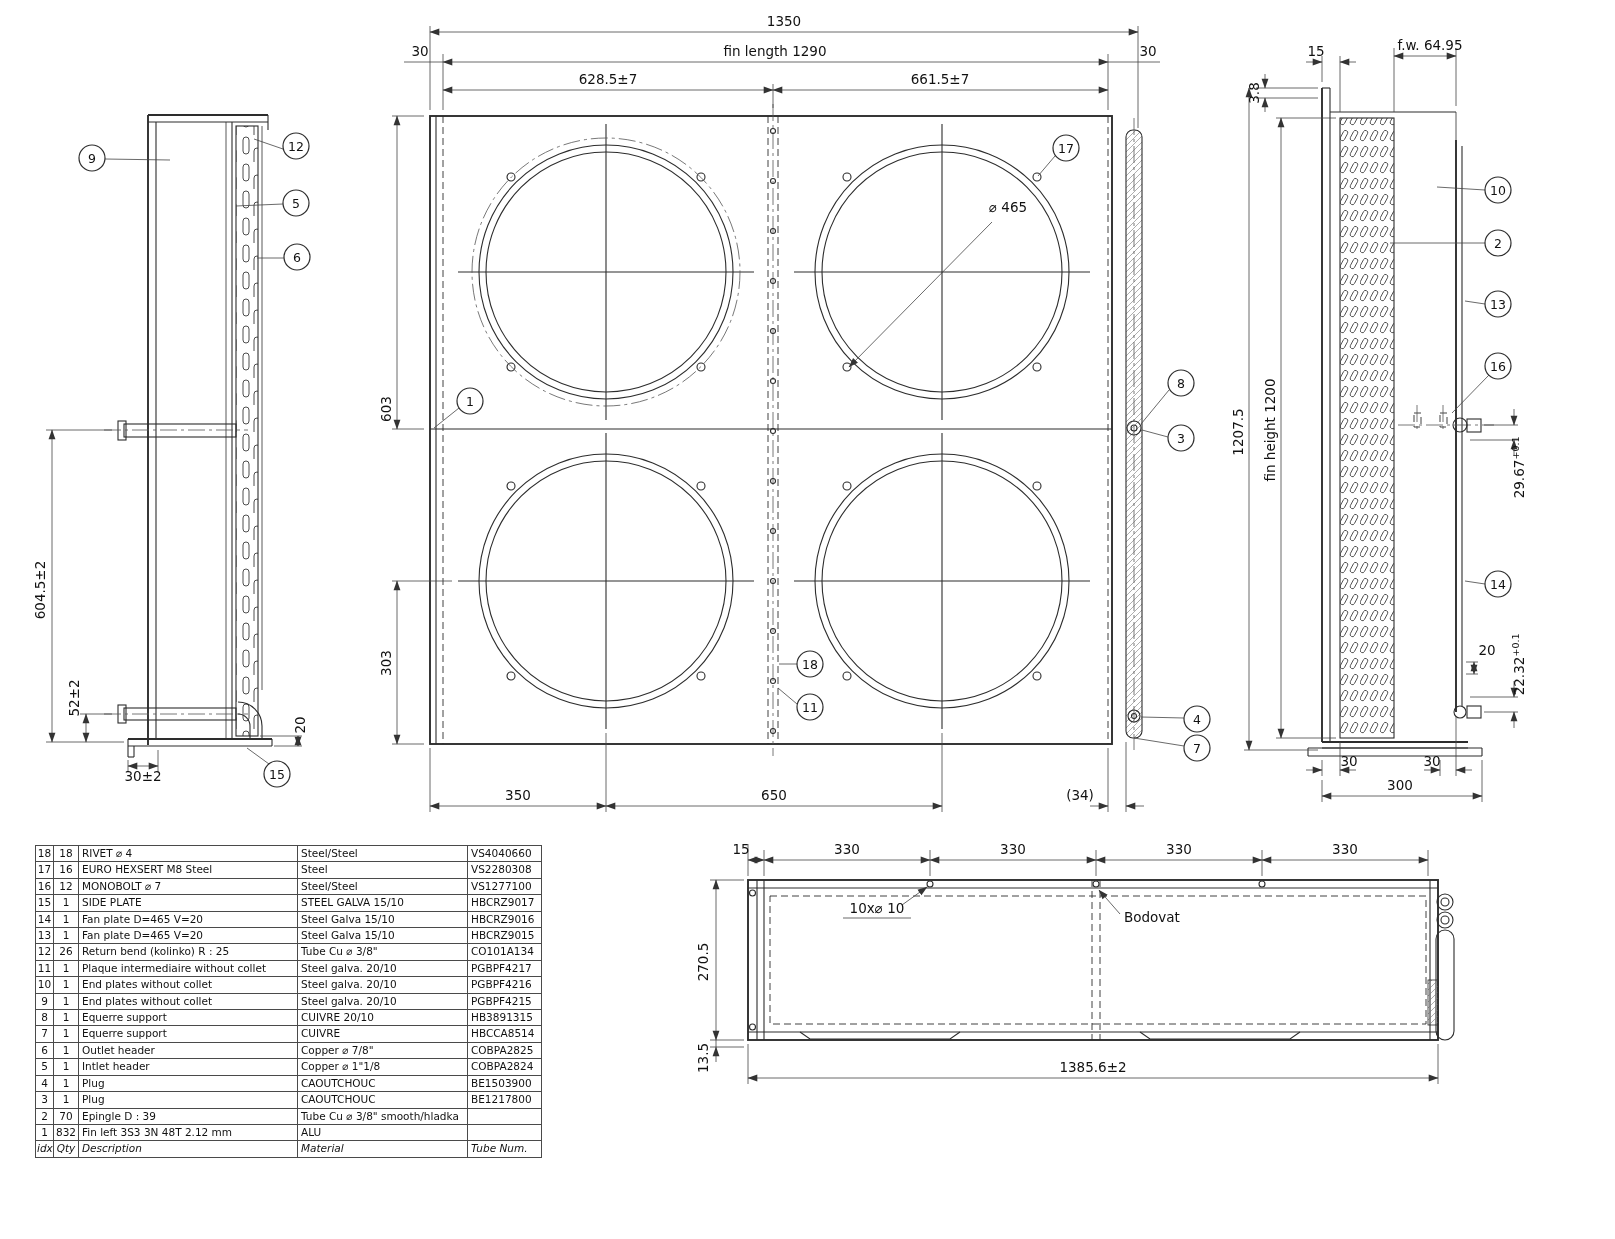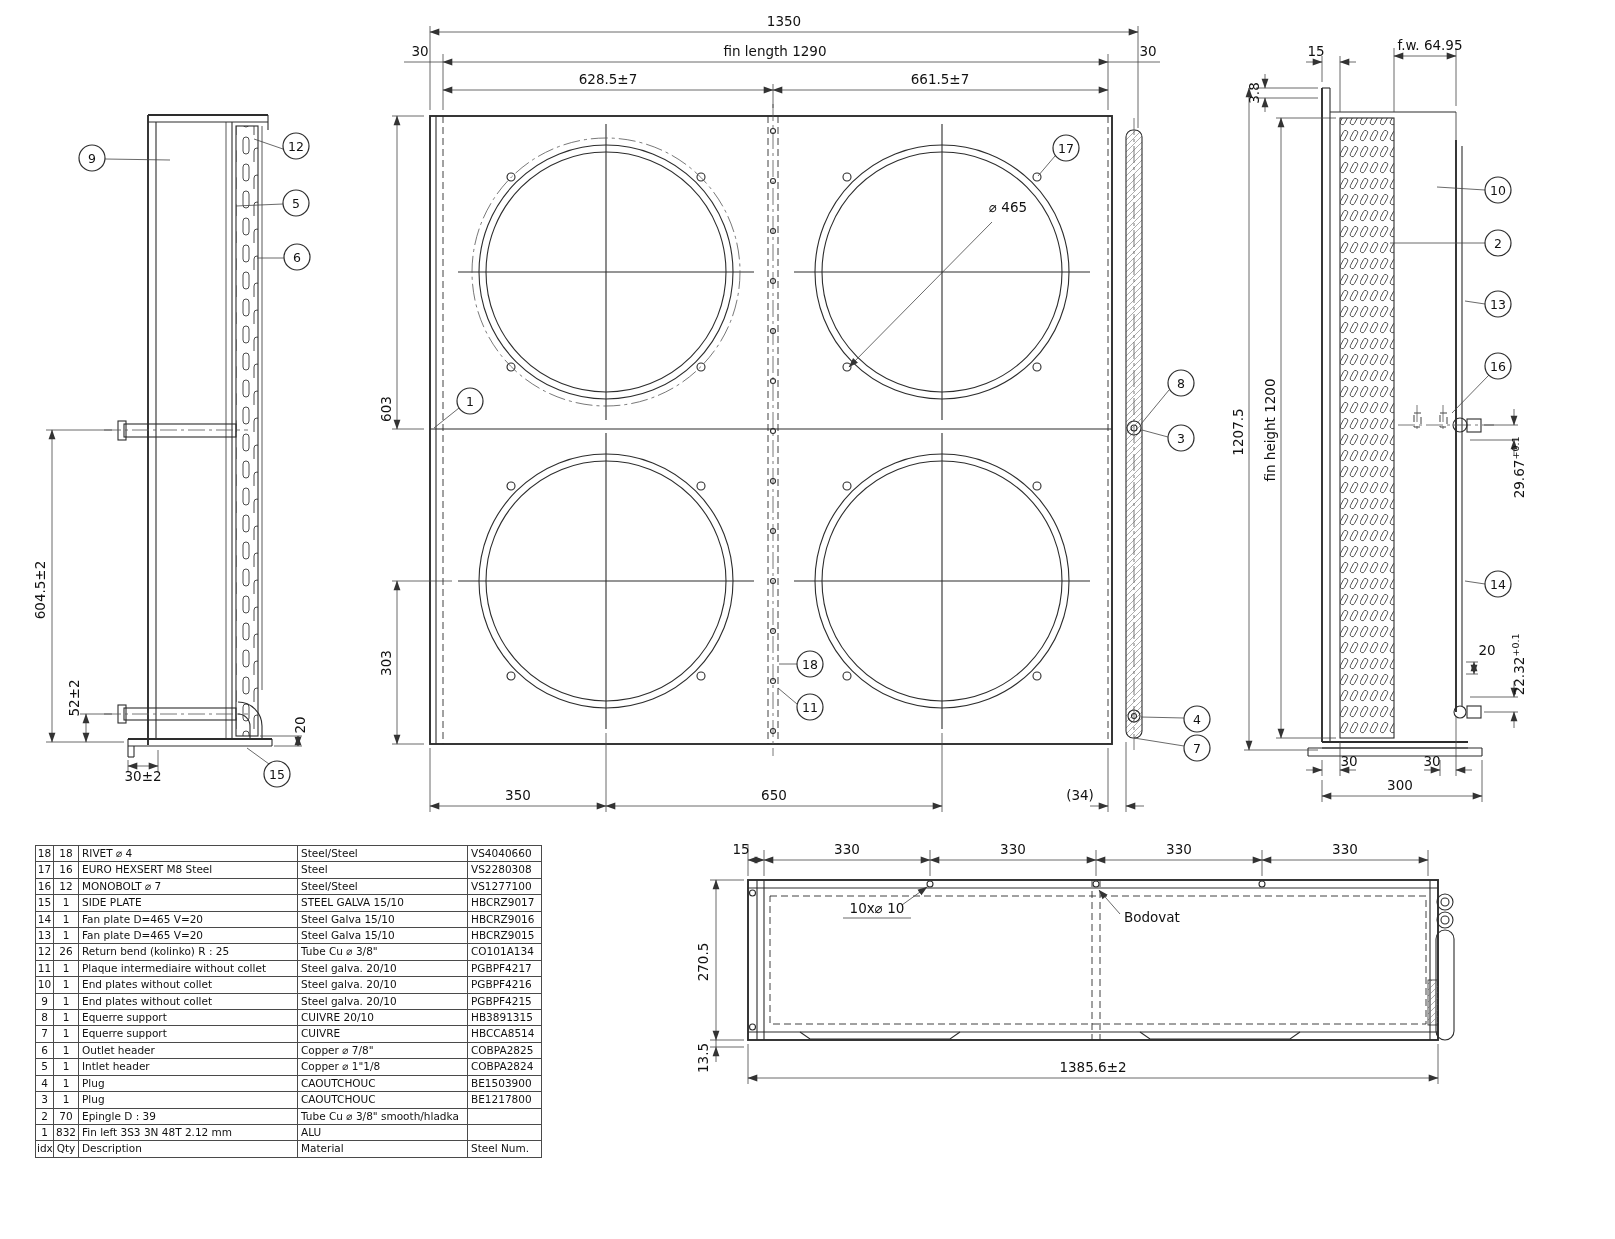--- a/index.html
+++ b/index.html
@@ -20,21 +20,21 @@
   .balloon text{text-anchor:middle;font-size:12.5px;}
   #arrow path{fill:#333;stroke:none;}
   .arr2{marker-start:url(#arrow);marker-end:url(#arrow);}
   .arrE{marker-end:url(#arrow);}
   #bom{position:absolute;left:35px;top:845px;border-collapse:collapse;table-layout:fixed;
        width:506px;font-size:10.5px;color:#111;}
   #bom td{border:1px solid #4a4a4a;padding:0 3px;height:15.4px;line-height:15.4px;
           white-space:nowrap;overflow:hidden;}
   #bom td.c{text-align:center;padding:0 1px;}
   #bom td.r{}
-  #bom tr.footer td{}
+  #bom tr.footer td{font-style:italic;}
 </style>
 </head>
 <body>
 
 <div class="sheet">
 
 <svg class="drawing" width="1615" height="1239" viewBox="0 0 1615 1239">
   <defs>
     <marker id="arrow" viewBox="0 0 10 9" refX="9.5" refY="4.5" markerWidth="13" markerHeight="11" orient="auto-start-reverse">
       <path d="M0,1 L10,4.5 L0,8 Z"></path>
@@ -592,18 +592,18 @@
           <td>ALU</td>
           <td class="r"></td>
         </tr>
       </tbody>
   <tbody>
     <tr class="footer">
       <td class="c">idx</td>
       <td class="c">Qty</td>
       <td>Description</td>
       <td>Material</td>
-      <td class="r">Steel Num.</td>
+      <td class="r">Tube Num.</td>
     </tr>
   </tbody>
 </table>
 
 </div>
 
 </body></html>

